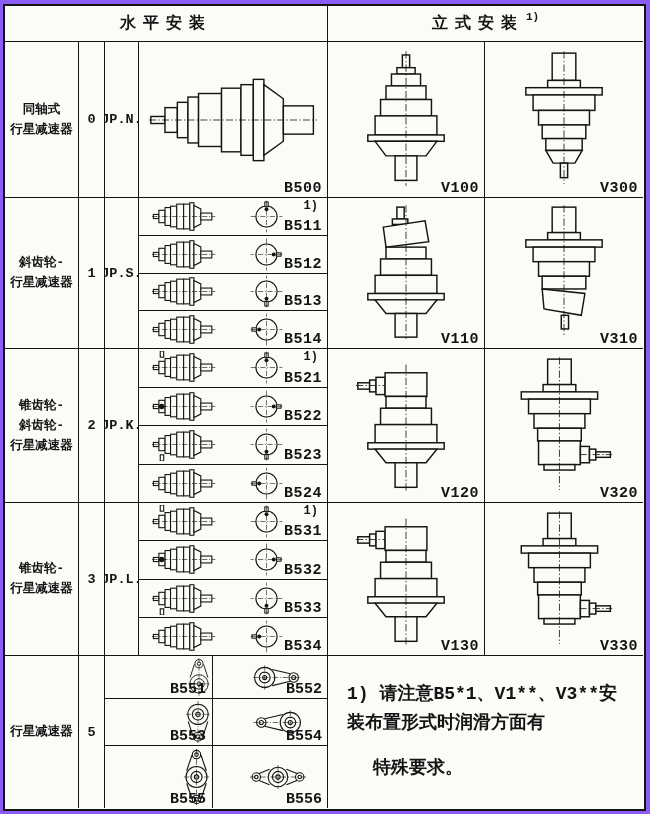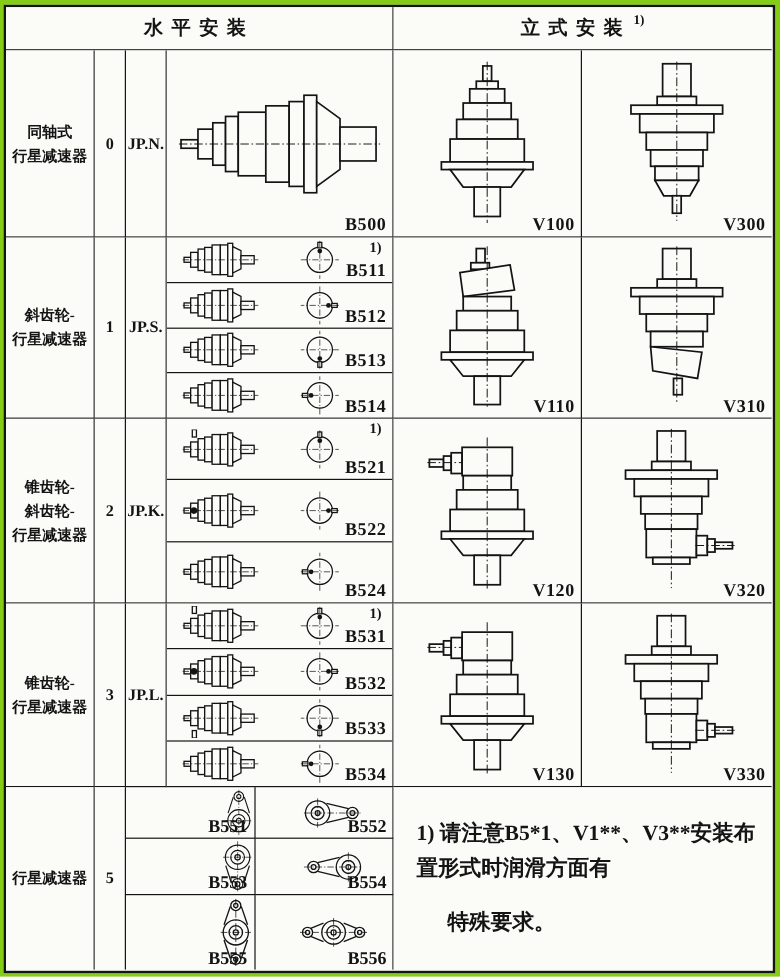--- a/index.html
+++ b/index.html
@@ -1,17 +1,17 @@
 <!DOCTYPE html>
 <html><head>
 <meta charset="utf-8">
 <style>
   html,body{margin:0;padding:0;background:#ffffff;}
-  .page{width:650px;height:814px;position:relative;background:#84cc16;
-        font-family:Liberation Serif, serif;color:#141414;overflow:hidden;}
+  .page{width:650px;height:814px;position:relative;background:#8b5cf6;
+        font-family:Liberation Mono, monospace;color:#141414;overflow:hidden;}
   .tbl{position:absolute;left:3px;top:4px;width:643px;height:807px;border:2.5px solid #141414;
        box-sizing:border-box;display:grid;
        grid-template-columns:74px 26px 34px 189px 157px 158px;
        grid-template-rows:36px 156px 151px 154px 153px 152px;background:#fbfbf8;}
   .c{border-right:1.6px solid #141414;border-bottom:1.6px solid #141414;position:relative;
      overflow:hidden;box-sizing:border-box;background:#fbfbf8;}
   .er{border-right:none;}
   .eb{border-bottom:none;}
   .hdr{display:flex;align-items:center;justify-content:center;font-weight:bold;font-size:16px;
        letter-spacing:7px;}
@@ -349,20 +349,30 @@
             <circle class="fl" cx="14" cy="24" r="4"></circle>
           </svg>
         <svg class="ev" viewBox="0 0 56 56">
             <use href="#g-end" transform="rotate(90 28 28)"></use>
           </svg>
         <span class="lbl">B522</span>
       </div>
       <div class="brow">
         <svg class="sv" viewBox="0 0 100 48">
             <use href="#g-side"></use>
+            <rect class="ln" x="12" y="39" width="5" height="9"></rect>
+          </svg>
+        <svg class="ev" viewBox="0 0 56 56">
+            <use href="#g-end" transform="rotate(180 28 28)"></use>
+          </svg>
+        <span class="lbl">B523</span>
+      </div>
+      <div class="brow">
+        <svg class="sv" viewBox="0 0 100 48">
+            <use href="#g-side"></use>
           </svg>
         <svg class="ev" viewBox="0 0 56 56">
             <use href="#g-end" transform="rotate(270 28 28)"></use>
           </svg>
         <span class="lbl">B524</span>
       </div>
     </div>
     <div class="c vcell">
       <svg class="vsv" viewBox="0 0 110 150">
           <use href="#g-v120"></use>

